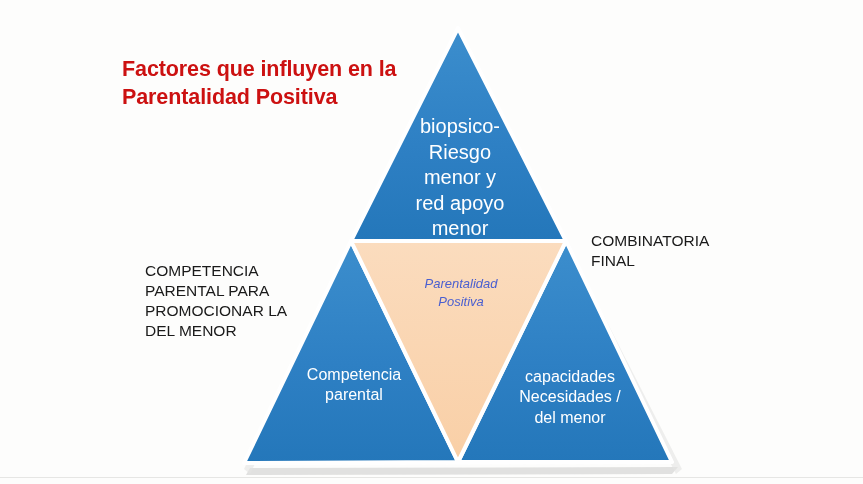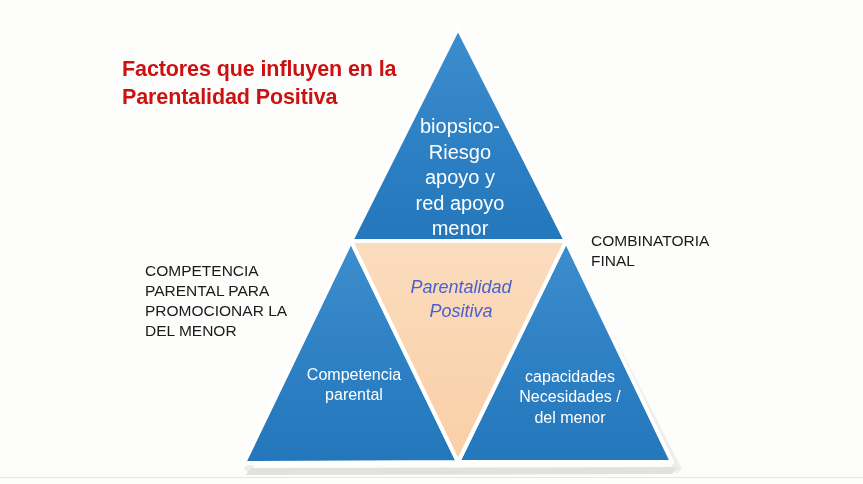--- a/index.html
+++ b/index.html
@@ -88,21 +88,21 @@
   }
 
   
   #label-center {
     left: 386px;
     top: 275px;
     width: 150px;
     text-align: center;
     color: #4a5fd0;
     font-style: italic;
-    font-size: 18px;
+    font-size: 13px;
     line-height: 1.35;
   }
 
   
   .callout {
     color: #1a1a1a;
     font-size: 15.5px;
     line-height: 1.30;
   }
   #callout-equilibrio {
@@ -158,21 +158,21 @@
   </svg>
 
   <div class="txt" id="title-block">
     <span class="nowrap-line">Factores que influyen en la</span>
     <span class="nowrap-line">Parentalidad Positiva</span>
   </div>
 
   <div class="txt zone-label" id="label-top">
     <span class="nowrap-line">biopsico-</span>
     <span class="nowrap-line">Riesgo</span>
-    <span class="nowrap-line">apoyo y</span>
+    <span class="nowrap-line">menor y</span>
     <span class="nowrap-line">red apoyo</span>
     <span class="nowrap-line">menor</span>
   </div>
 
   <div class="txt zone-label" id="label-left">
     <span class="nowrap-line">Competencia</span>
     <span class="nowrap-line">parental</span>
   </div>
 
   <div class="txt zone-label" id="label-right">

